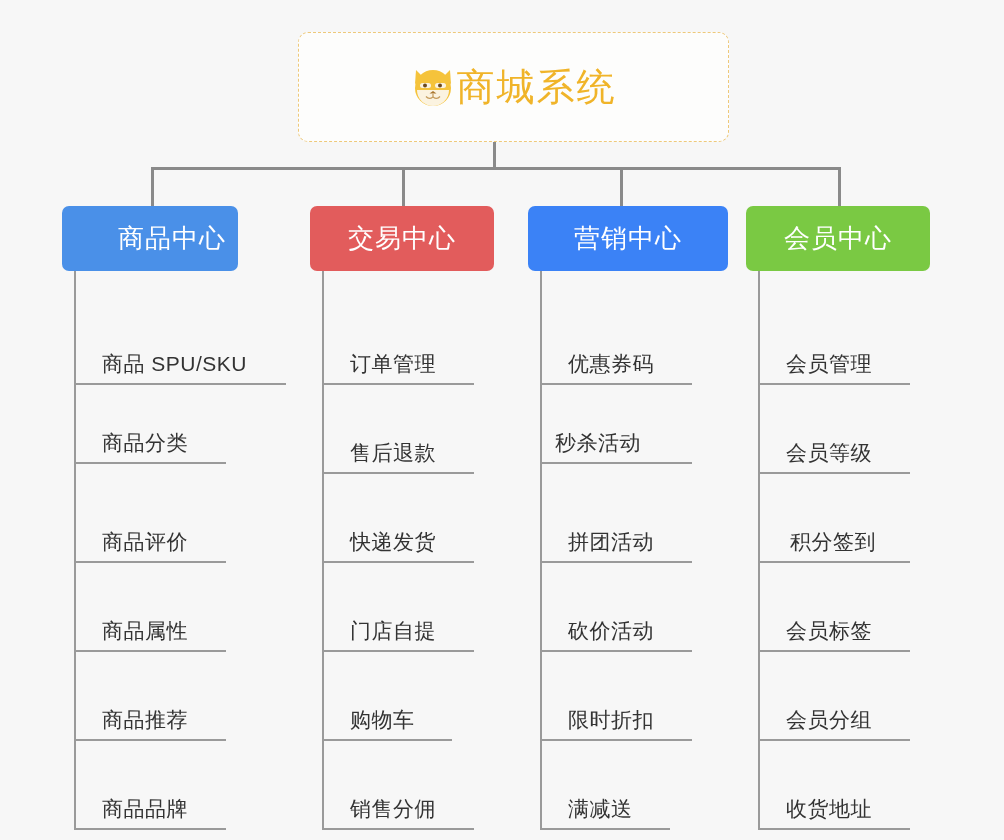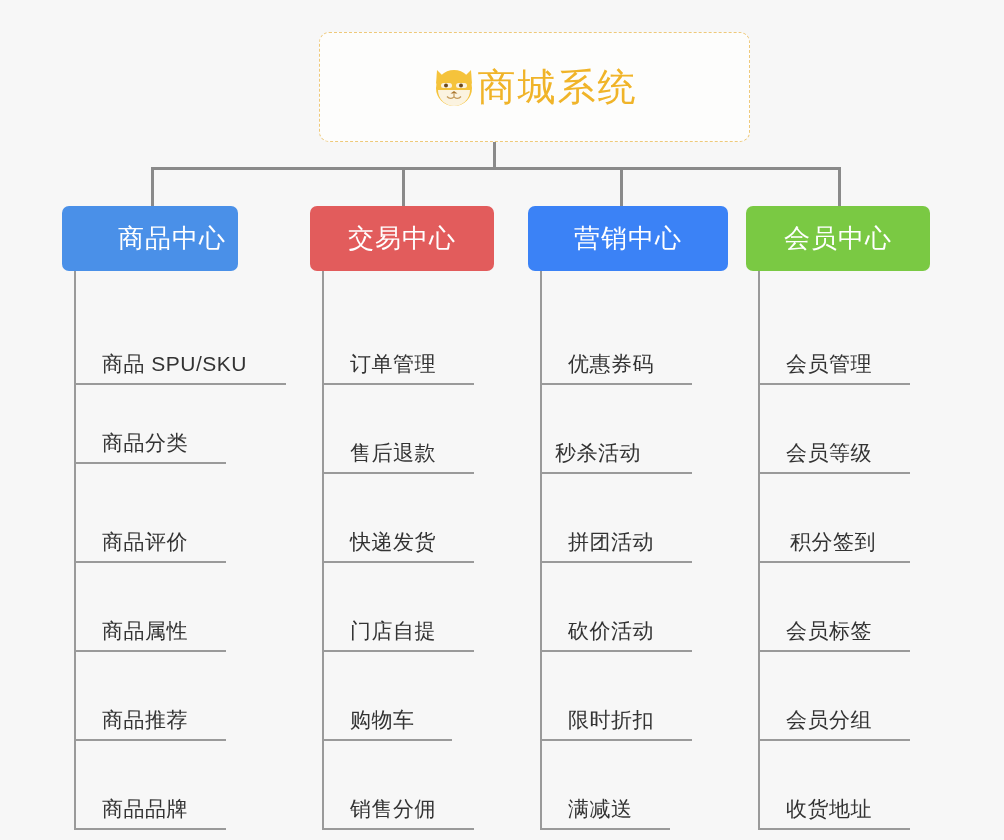--- a/index.html
+++ b/index.html
@@ -17,21 +17,21 @@
 
   #mindmap {
     position: relative;
     width: 1004px;
     height: 840px;
   }
 
   
   .root-node {
     position: absolute;
-    left: 319px;
+    left: 298px;
     top: 32px;
     width: 431px;
     height: 110px;
     box-sizing: border-box;
     background: #fdfdfc;
     border: 1px dashed #eec97a;
     border-radius: 10px;
     display: flex;
     align-items: center;
     justify-content: center;
@@ -176,21 +176,21 @@
         <div class="leaf" style="top: 234px; width: 152px; border-bottom-color: rgb(154, 154, 154);"><span class="leaf-label">售后退款</span></div>
         <div class="leaf" style="top: 323px; width: 152px; border-bottom-color: rgb(154, 154, 154);"><span class="leaf-label">快递发货</span></div>
         <div class="leaf" style="top: 412px; width: 152px; border-bottom-color: rgb(154, 154, 154);"><span class="leaf-label">门店自提</span></div>
         <div class="leaf" style="top: 501px; width: 130px; border-bottom-color: rgb(154, 154, 154);"><span class="leaf-label">购物车</span></div>
         <div class="leaf" style="top: 590px; width: 152px; border-bottom-color: rgb(154, 154, 154);"><span class="leaf-label">销售分佣</span></div>
       </div>
       <div class="branch" style="left: 528px;">
         <div class="branch-header" style="width: 200px; background: #3b82f6;">营销中心</div>
         <div class="branch-spine" style="height: 557px; background: rgb(154, 154, 154);"></div>
         <div class="leaf" style="top: 145px; width: 152px; border-bottom-color: rgb(154, 154, 154);"><span class="leaf-label">优惠券码</span></div>
-        <div class="leaf" style="top: 234px; width: 152px; border-bottom-color: rgb(154, 154, 154); padding-left: 15px;"><span class="leaf-label">秒杀活动</span></div>
+        <div class="leaf" style="top: 224px; width: 152px; border-bottom-color: rgb(154, 154, 154); padding-left: 15px;"><span class="leaf-label">秒杀活动</span></div>
         <div class="leaf" style="top: 323px; width: 152px; border-bottom-color: rgb(154, 154, 154);"><span class="leaf-label">拼团活动</span></div>
         <div class="leaf" style="top: 412px; width: 152px; border-bottom-color: rgb(154, 154, 154);"><span class="leaf-label">砍价活动</span></div>
         <div class="leaf" style="top: 501px; width: 152px; border-bottom-color: rgb(154, 154, 154); padding-left: 28px;"><span class="leaf-label">限时折扣</span></div>
         <div class="leaf" style="top: 590px; width: 130px; border-bottom-color: rgb(154, 154, 154);"><span class="leaf-label">满减送</span></div>
       </div>
       <div class="branch" style="left: 746px;">
         <div class="branch-header" style="width: 184px; background: rgb(122, 201, 67);">会员中心</div>
         <div class="branch-spine" style="height: 557px; background: rgb(154, 154, 154);"></div>
         <div class="leaf" style="top: 145px; width: 152px; border-bottom-color: rgb(154, 154, 154);"><span class="leaf-label">会员管理</span></div>
         <div class="leaf" style="top: 234px; width: 152px; border-bottom-color: rgb(154, 154, 154);"><span class="leaf-label">会员等级</span></div>

